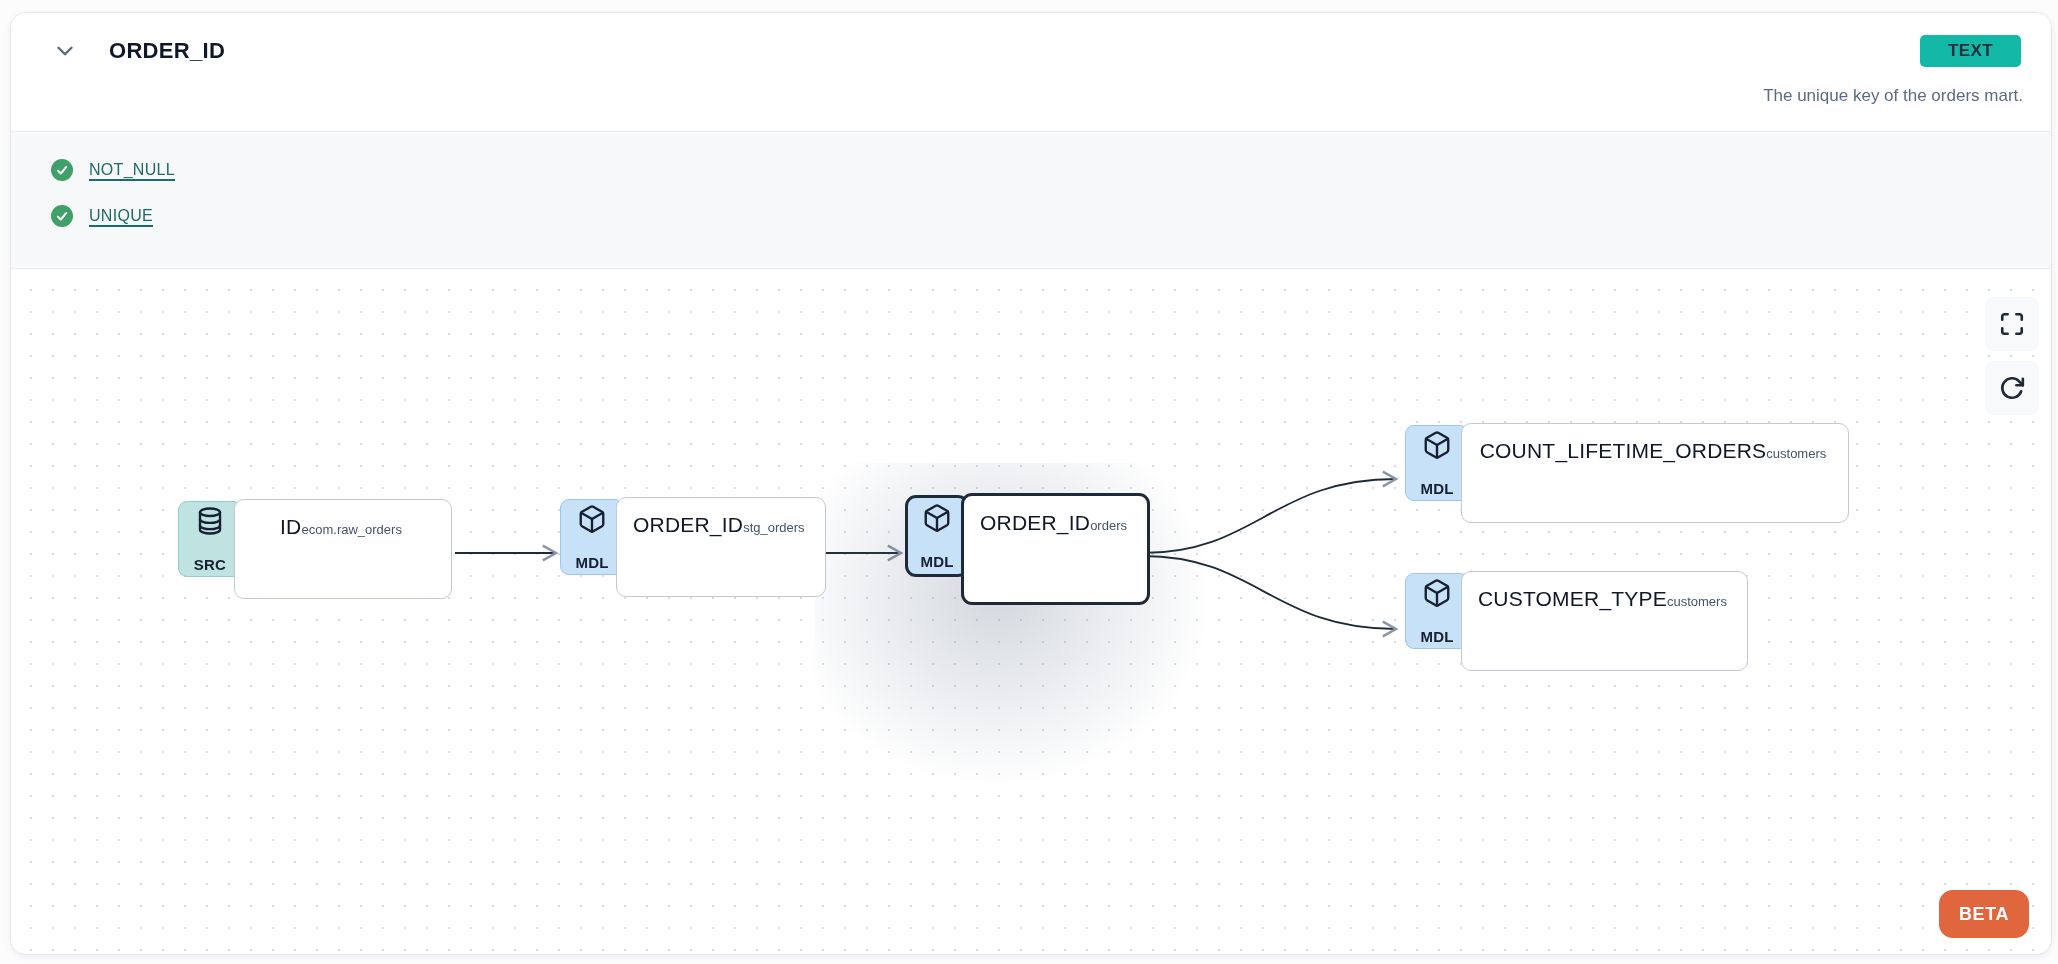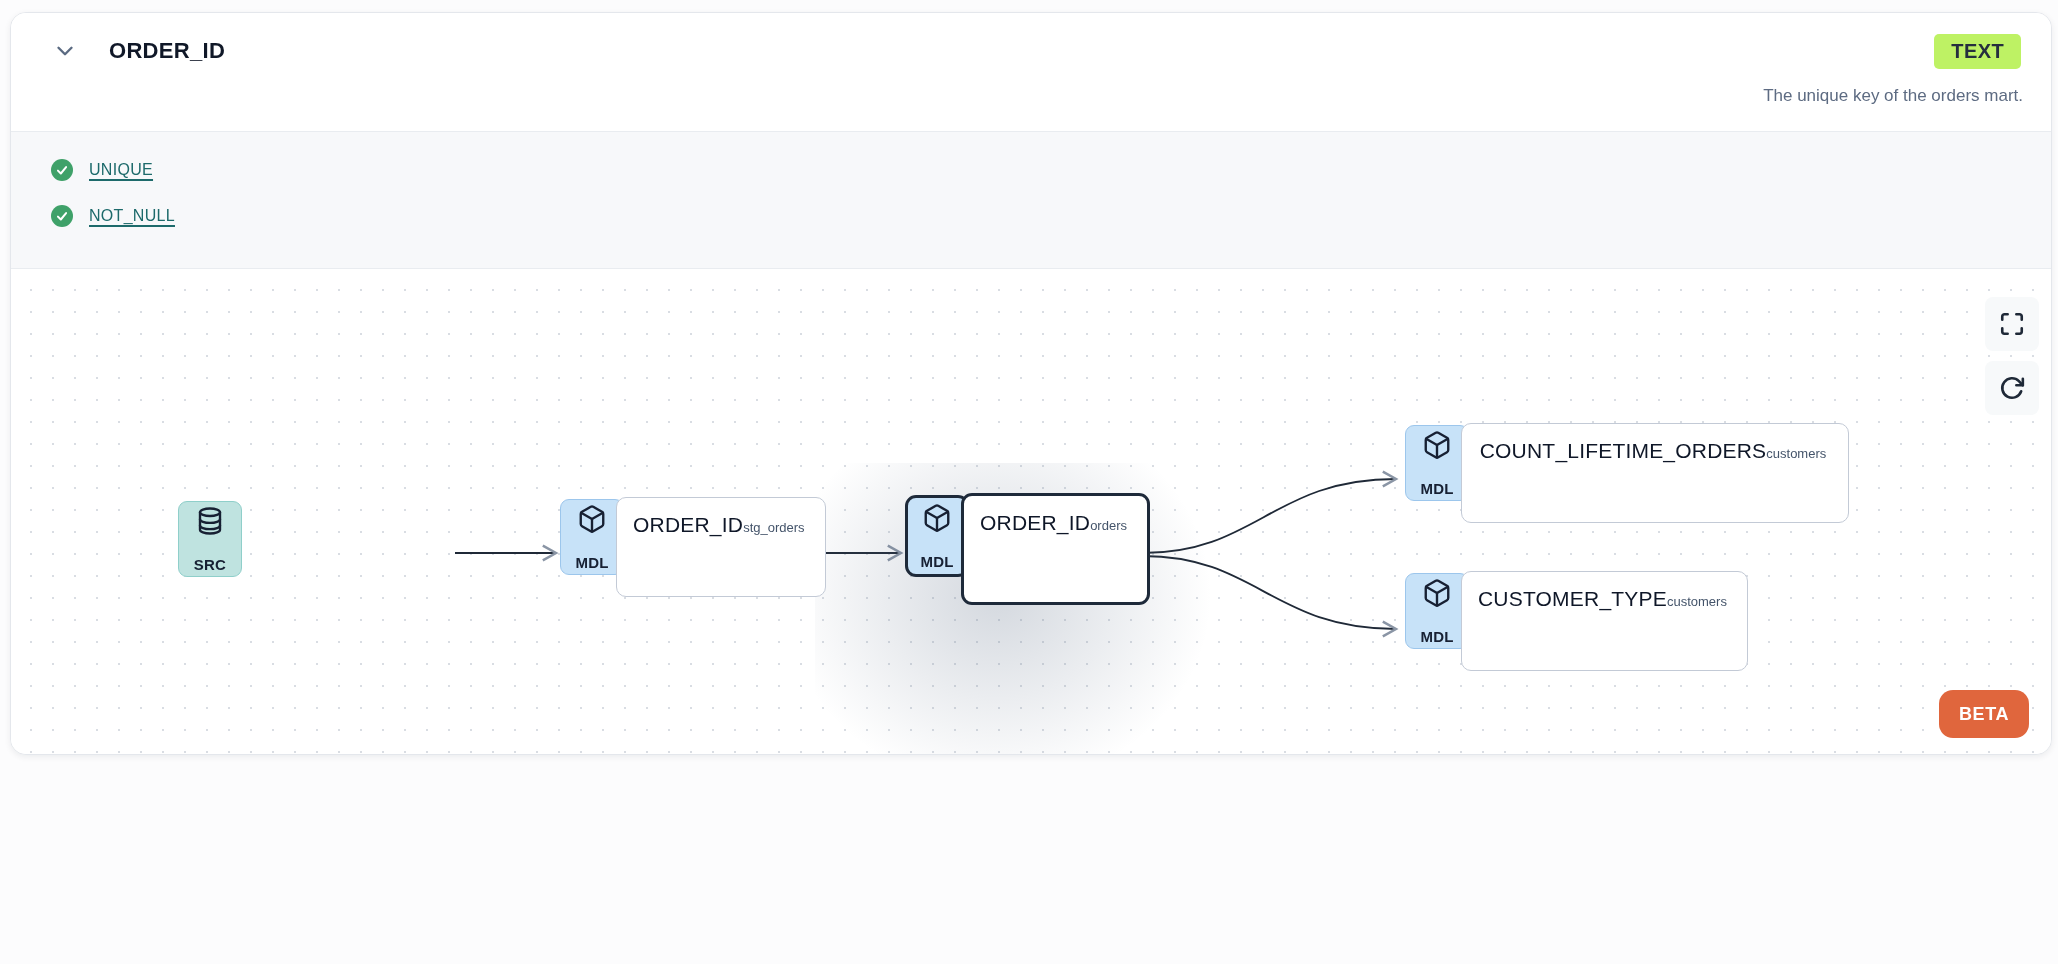--- a/index.html
+++ b/index.html
@@ -12,37 +12,37 @@
   }
   *{box-sizing:border-box;}
   html,body{margin:0;padding:0;}
   body{
     width:2058px;height:964px;position:relative;overflow:hidden;
     background:#fcfcfd;
     font-family:"Liberation Sans", sans-serif;
     color:#101828;
   }
   .app-card{
-    position:absolute;left:10px;top:12px;width:2042px;height:743px;
+    position:absolute;left:10px;top:12px;width:2042px;height:943px;
     background:#fff;border:1px solid #e4e7ec;border-radius:16px;
     box-shadow:0 2px 6px rgba(16,24,40,.07);
     display:flex;flex-direction:column;overflow:hidden;
   }
   
   .header{height:118px;padding:20px 28px 0 28px;background:#fff;flex:0 0 auto;}
   .header-row{display:flex;align-items:center;}
   .chevron-btn{
     width:36px;height:36px;margin-left:8px;border:none;background:transparent;
     display:flex;align-items:center;justify-content:center;color:#5b6b82;cursor:pointer;padding:0;
   }
   .page-title{font-size:22px;font-weight:600;color:#101828;margin-left:26px;letter-spacing:.3px;}
   .type-badge{
-    margin-left:auto;margin-right:2px;background:#bef264;color:#252f3e;
-    font-size:20px;font-weight:600;letter-spacing:.4px;
-    padding:6px 17px;border-radius:5px;
+    margin-left:auto;margin-right:2px;background:#14b8a6;color:#252f3e;
+    font-size:17px;font-weight:600;letter-spacing:.4px;
+    padding:6px 28px;border-radius:5px;
   }
   .description{font-size:17px;color:#5d6b82;margin:17px 0 0 10px;text-align:right;}
   
   .tests{
     flex:0 0 auto;height:138px;background:#f7f8fa;
     border-top:1px solid #e9ecf0;border-bottom:1px solid #e9ecf0;
     padding:27px 28px 0 40px;display:flex;flex-direction:column;gap:24px;
   }
   .test-row{display:flex;align-items:center;gap:16px;}
   .check-circle{
@@ -116,29 +116,29 @@
     <div class="description">The unique key of the orders mart.</div>
   </div>
 
   <div class="tests">
     <div class="test-row">
       <span class="check-circle">
         <svg width="14" height="14" viewBox="0 0 24 24" fill="none" stroke="#ffffff" stroke-width="3.4" stroke-linecap="round" stroke-linejoin="round">
             <polyline points="5 13 10 18 19 7"></polyline>
           </svg>
       </span>
-      <a class="test-link" href="#">UNIQUE</a>
+      <a class="test-link" href="#">NOT_NULL</a>
     </div>
     <div class="test-row">
       <span class="check-circle">
         <svg width="14" height="14" viewBox="0 0 24 24" fill="none" stroke="#ffffff" stroke-width="3.4" stroke-linecap="round" stroke-linejoin="round">
             <polyline points="5 13 10 18 19 7"></polyline>
           </svg>
       </span>
-      <a class="test-link" href="#">NOT_NULL</a>
+      <a class="test-link" href="#">UNIQUE</a>
     </div>
   </div>
 
   <div class="canvas">
 
     <svg class="edges" width="2040" height="687" viewBox="0 0 2040 687">
       <defs>
         <marker id="arrow" viewBox="0 0 12 12" refX="10" refY="6" markerWidth="11" markerHeight="11" orient="auto-start-reverse">
           <path d="M2,1.5 L10,6 L2,10.5" fill="none" stroke="#8a95a5" stroke-width="1.5"></path>
         </marker>
@@ -154,20 +154,24 @@
         <span>
           <svg width="30" height="30" viewBox="0 0 24 24" fill="none" stroke="#172033" stroke-width="1.9" stroke-linecap="round" stroke-linejoin="round">
             <ellipse cx="12" cy="5" rx="8" ry="3"></ellipse>
             <path d="M4 5v14c0 1.66 3.58 3 8 3s8-1.34 8-3V5"></path>
             <path d="M4 10.5c0 1.66 3.58 3 8 3s8-1.34 8-3"></path>
             <path d="M4 15.5c0 1.66 3.58 3 8 3s8-1.34 8-3"></path>
           </svg>
         </span>
         <span class="badge-label">SRC</span>
       </div>
+      <div class="node-card" style="min-width:218px;">
+        <div class="node-title">ID</div>
+        <div class="node-sub">ecom.raw_orders</div>
+      </div>
     </div>
 
     <div class="node" style="left:549px;top:228px;">
       <div class="badge mdl">
         <span>
           <svg width="30" height="30" viewBox="0 0 24 24" fill="none" stroke="#172033" stroke-width="1.9" stroke-linecap="round" stroke-linejoin="round">
             <path d="M21 16V8a2 2 0 0 0-1-1.73l-7-4a2 2 0 0 0-2 0l-7 4A2 2 0 0 0 3 8v8a2 2 0 0 0 1 1.73l7 4a2 2 0 0 0 2 0l7-4A2 2 0 0 0 21 16z"></path>
             <polyline points="3.27 6.96 12 12.01 20.73 6.96"></polyline>
             <line x1="12" y1="22.08" x2="12" y2="12"></line>
           </svg>

